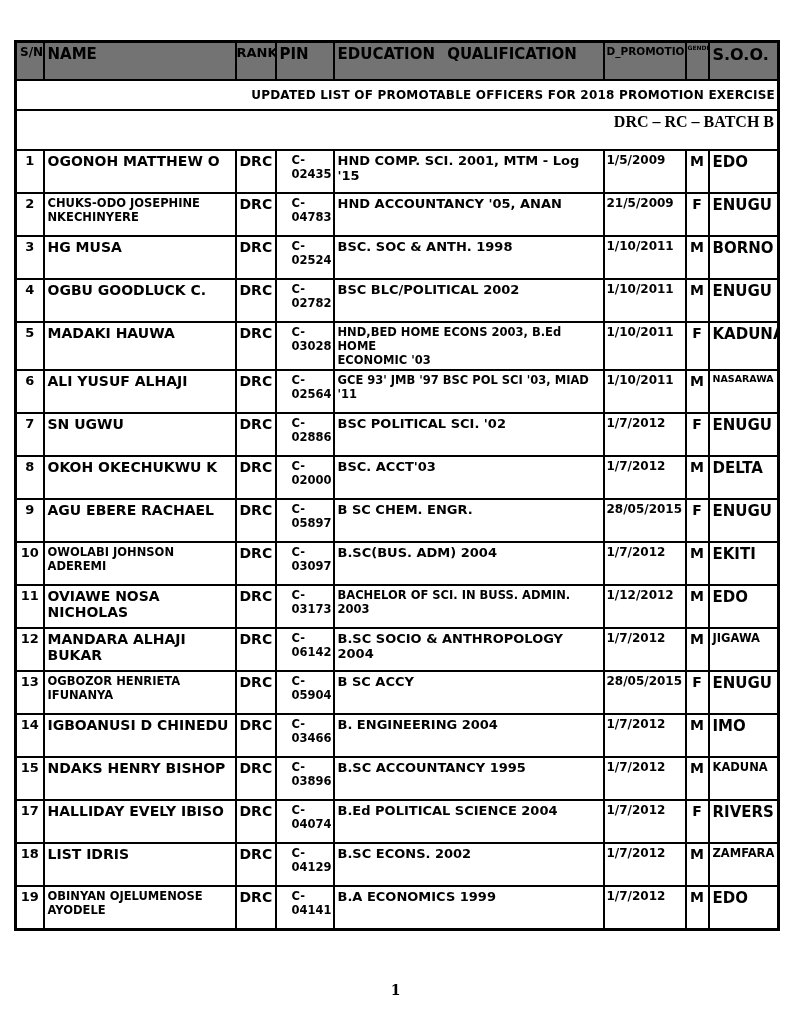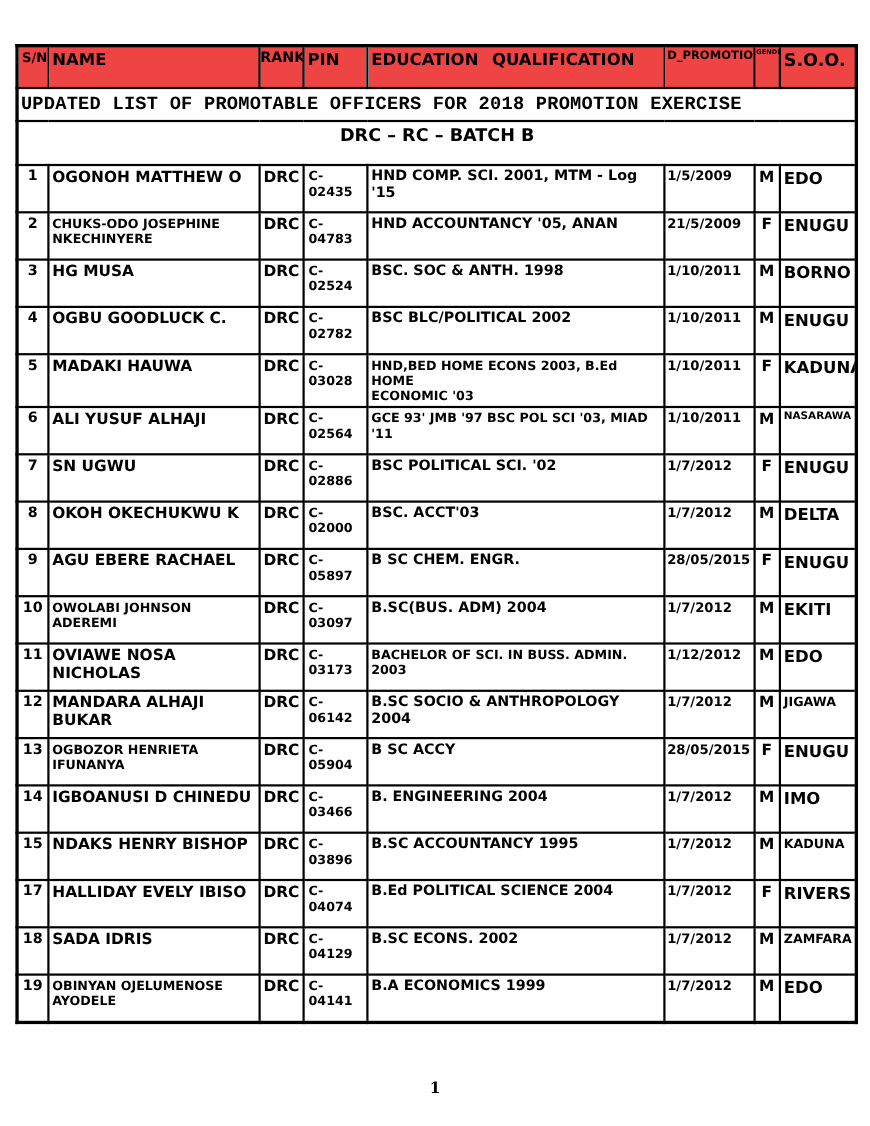--- a/index.html
+++ b/index.html
@@ -16,41 +16,41 @@
   td, th {
     border:2px solid #000;
     vertical-align:top;
     padding:2px 3px;
     overflow:hidden;
     white-space:pre-line;
     font-weight:bold;
     color:#000;
   }
   .title-cell {
-    text-align:left; vertical-align:middle;
-    font-size:17px; height:24px; padding:2px;
-    letter-spacing:0.2px; white-space:normal;font-family:Liberation Mono, monospace;
+    text-align:right; vertical-align:middle;
+    font-size:12px; height:24px; padding:2px;
+    letter-spacing:0.2px; white-space:normal;
   }
   .batch-cell {
-    font-size:16px; height:34px; text-align:center; padding-left:4px;
-  }
-  thead th { background:#ef4444; text-align:left; height:32px; }
+    font-size:16px; height:34px; text-align:right; padding-left:4px;font-family:Liberation Serif, serif;
+  }
+  thead th { background:#737373; text-align:left; height:32px; }
   .h-sn   { font-size:12px; }
   .h-name { font-size:15px; }
   .h-rank { font-size:13px; padding-left:0; padding-right:0; }
   .h-pin  { font-size:15px; }
   .h-edu  { font-size:15px; word-spacing:7px; }
   .h-dpromo { font-size:10.5px; padding-left:2px; padding-right:0; }
   .h-gender { font-size:6px; padding:1px; }
   .h-soo  { font-size:16px; }
   tbody td { height:37px; }
   .c-sn   { font-size:13px; text-align:center; padding-left:1px; padding-right:1px; }
   .c-name { font-size:14px; }
   .c-rank { font-size:14px; }
-  .c-pin  { font-size:11.5px; padding-left:4px; padding-right:1px; }
+  .c-pin  { font-size:11.5px; padding-left:15px; padding-right:1px; }
   .c-edu  { font-size:13px; }
   .c-date { font-size:12px; padding-left:2px; padding-right:1px; }
   .c-gender { font-size:14px; text-align:center; padding-left:1px; padding-right:1px; }
   .c-soo  { font-size:15px; }
   td.sm   { font-size:11.5px; }
   td.xs   { font-size:9.5px; }
   .page-number {
     position:absolute; left:0; top:982px; width:791px;
     text-align:center; font-family:"DejaVu Serif", serif;
     font-weight:bold; font-size:14px;
@@ -252,21 +252,21 @@
       <td class="c-name">HALLIDAY EVELY IBISO</td>
       <td class="c-rank">DRC</td>
       <td class="c-pin">C-04074</td>
       <td class="c-edu">B.Ed POLITICAL SCIENCE 2004</td>
       <td class="c-date">1/7/2012</td>
       <td class="c-gender">F</td>
       <td class="c-soo">RIVERS</td>
     </tr>
         <tr>
       <td class="c-sn">18</td>
-      <td class="c-name">SADA IDRIS</td>
+      <td class="c-name">LIST IDRIS</td>
       <td class="c-rank">DRC</td>
       <td class="c-pin">C-04129</td>
       <td class="c-edu">B.SC ECONS. 2002</td>
       <td class="c-date">1/7/2012</td>
       <td class="c-gender">M</td>
       <td class="c-soo sm">ZAMFARA</td>
     </tr>
         <tr>
       <td class="c-sn">19</td>
       <td class="c-name sm">OBINYAN OJELUMENOSE

